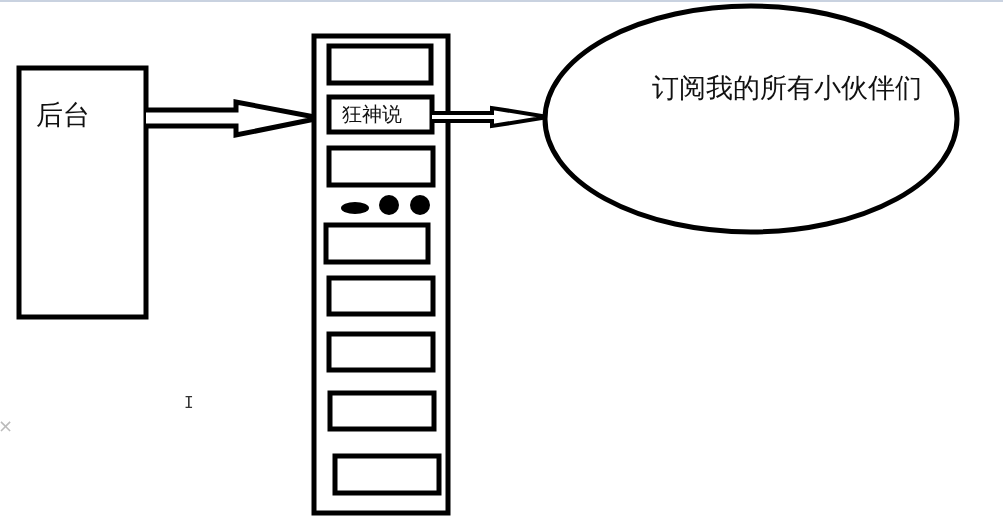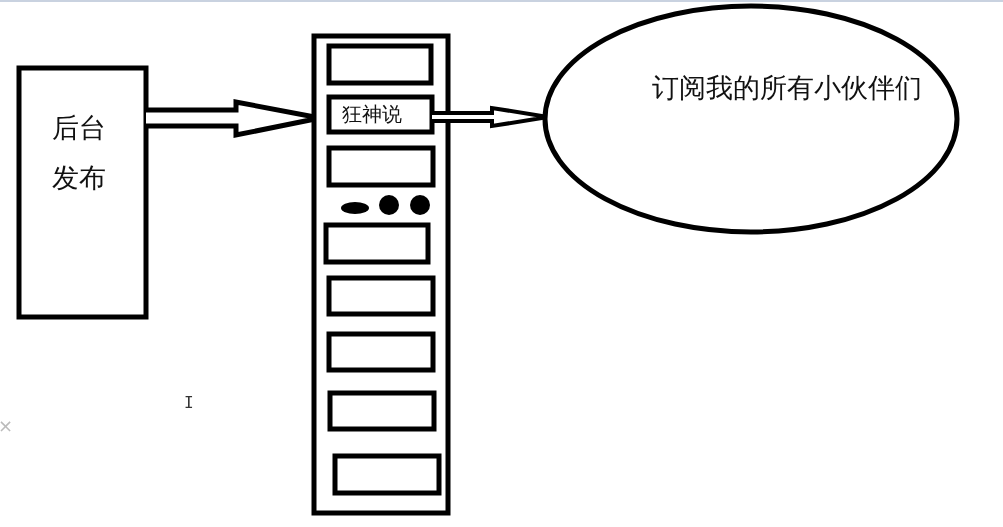--- a/index.html
+++ b/index.html
@@ -1,20 +1,20 @@
 <!DOCTYPE html>
 <html><head>
   <meta charset="utf-8">
   <style>
     html, body { margin:0; padding:0; background:#ffffff; }
     body { width:1003px; height:527px; position:relative; overflow:hidden; font-family:"DejaVu Sans","Liberation Sans",sans-serif; }
     .topbar { position:absolute; left:0; top:0; width:1003px; height:2px; background:#c9d2e0; }
     svg.canvas { position:absolute; left:0; top:0; }
     .lbl { position:absolute; color:#111; font-size:27px; line-height:27px; white-space:nowrap; }
-    .left-label { position:absolute; left:36px; top:103px; width:70px;margin-left:16px; }
+    .left-label { position:absolute; left:36px; top:90px; width:70px; }
     .left-label div { font-size:27px; line-height:50px; color:#111; }
     .center-label { left:342px; top:101px; font-size:20px; }
     .ellipse-label { position:absolute; left:652px; top:62px; width:270px; font-size:27px; line-height:52px; color:#111; }
     .cursor { position:absolute; left:184px; top:393px; font-family:"DejaVu Sans Mono",monospace; font-size:16px; color:#333; }
     .xmark { position:absolute; left:-2px; top:415px; font-size:18px; color:#bbb; }
   </style>
 </head>
 <body>
 
 <div class="topbar"></div>
@@ -47,21 +47,20 @@
 
   <g>
     <polyline points="432,113 492,113 492,108 548,117 492,126 492,121 432,121" fill="#fff" stroke="#000" stroke-width="4" stroke-linejoin="miter"></polyline>
   </g>
 
   <ellipse cx="751" cy="119" rx="206" ry="113" fill="#fff" stroke="#000" stroke-width="5"></ellipse>
 </svg>
 
 <div class="left-label">
   <div>后台</div>
-  <div>发布</div>
 </div>
 
 <div class="lbl center-label">狂神说</div>
 
 <div class="ellipse-label">订阅我的所有小伙伴们</div>
 
 <div class="cursor">I</div>
 <div class="xmark">×</div>
 
 </body></html>

